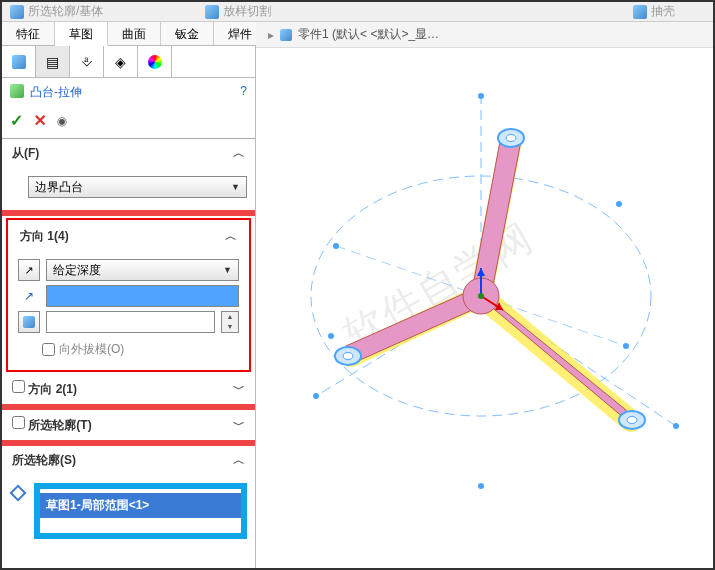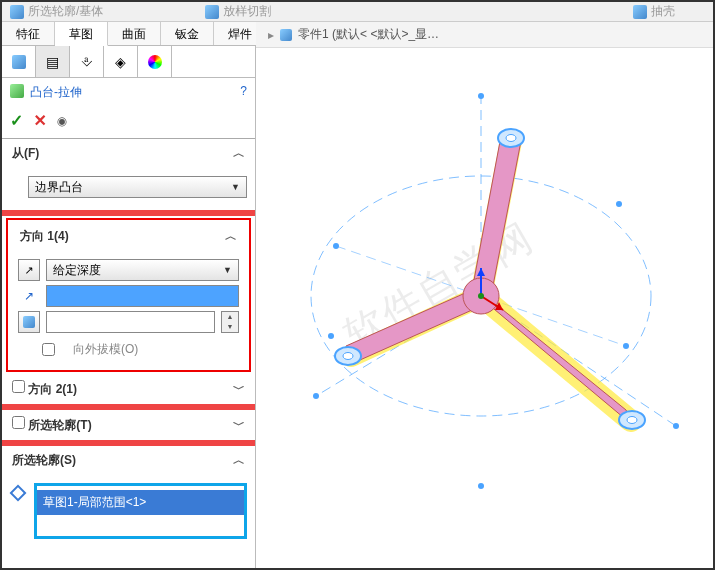--- a/index.html
+++ b/index.html
@@ -29,24 +29,24 @@
 .section-body { padding: 4px 8px 8px; }
 .chev { color: #666; }
 .row { display: flex; align-items: center; gap: 6px; margin: 4px 0; }
 .dropdown { flex: 1; height: 22px; border: 1px solid #888; background: linear-gradient(#fff,#e4e4e4); padding: 0 6px; display: flex; align-items: center; justify-content: space-between; cursor: pointer; }
 .dropdown .arrow { font-size: 9px; color: #333; }
 .icon-btn { width: 22px; height: 22px; border: 1px solid #888; background: linear-gradient(#fff,#e6e6e6); display: flex; align-items: center; justify-content: center; cursor: pointer; font-size: 11px; }
 .text-input { flex: 1; height: 22px; border: 1px solid #888; background: #fff; padding: 0 4px; }
 .spinner { width: 18px; height: 22px; border: 1px solid #888; background: #f0f0f0; display: flex; flex-direction: column; }
 .spin-btn { flex: 1; text-align: center; font-size: 7px; line-height: 9px; cursor: pointer; color: #555; }
 .text-input.blue { background: #4da3ff; }
-.checkbox-row { display: flex; align-items: center; gap: 18px; padding: 4px 0 2px 24px; }
+.checkbox-row { display: flex; align-items: center; gap: 4px; padding: 4px 0 2px 24px; }
 .red-box { border: 2px solid #e00; padding: 2px; margin: 2px 4px; }
 .selected-contour { background: #3a7bd5; color: #fff; padding: 4px 6px; margin: 4px 0; }
-.contour-box { border: 3px solid #0ea5e9; height: 56px; overflow: auto; background: #fff; }
+.contour-box { border: 6px solid #0ea5e9; height: 56px; overflow: auto; background: #fff; font-weight: bold; }
 .viewport { flex: 1; position: relative; background: #fff; }
 .watermark { position: absolute; top: 46%; left: 40%; transform: translate(-50%,-50%) rotate(-30deg); font-size: 40px; color: rgba(150,150,150,0.18); font-weight: 300; pointer-events: none; letter-spacing: 2px; }
 svg.model { position: absolute; top: 0; left: 0; }
 .ico-cube { width: 14px; height: 14px; background: linear-gradient(135deg,#8cf,#48c); border-radius: 2px; display: inline-block; }
 .ico-cube.green { background: linear-gradient(135deg,#9e9,#4a4); }
 .ico-diamond { width: 12px; height: 12px; border: 2px solid #3a7bd5; transform: rotate(45deg); display: inline-block; }
 </style>
 </head>
 <body>
 

